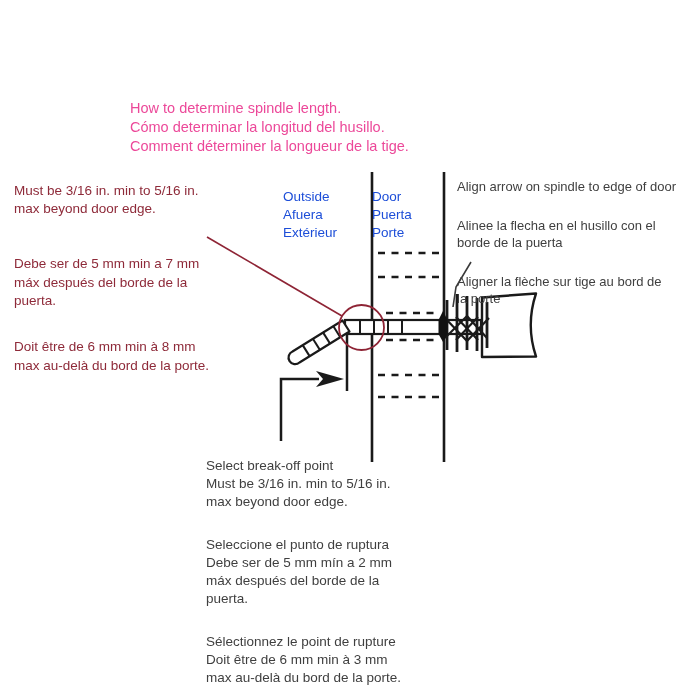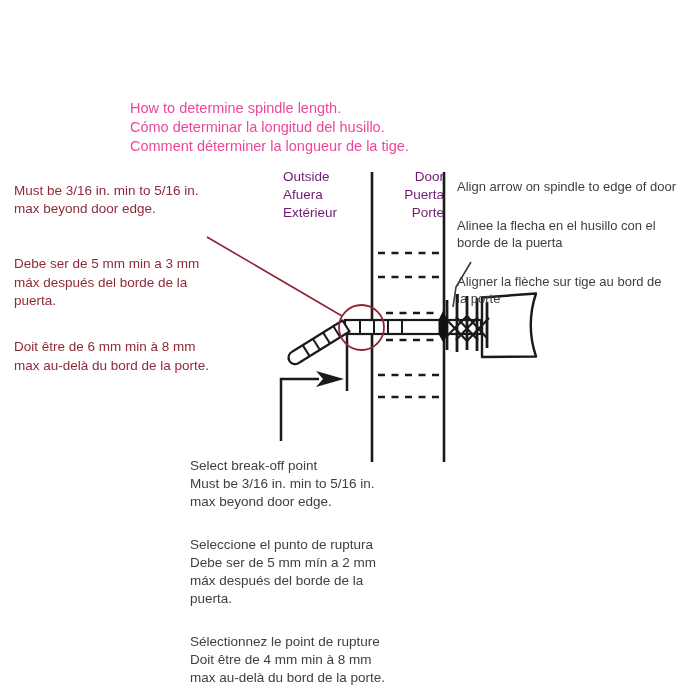--- a/index.html
+++ b/index.html
@@ -7,28 +7,28 @@
     position:relative;width:700px;height:700px;background:#ffffff;
     font-family:"Liberation Sans","DejaVu Sans",sans-serif;
     color:#3a3a3a;overflow:hidden;
   }
   .txt{position:absolute;white-space:pre-line;}
   .title{left:130px;top:55px;font-size:14.5px;line-height:19px;color:#ec4899;margin-top:44px;}
   .left-note{left:14px;top:163px;width:235px;font-size:13.5px;line-height:18.5px;color:#8e2a39;}
   .left-note p, .right-note p, .bottom-note p{margin:0;white-space:pre-line;}
   .left-note p{margin-bottom:18px;}
   .left-note p:nth-child(2){margin-bottom:9px;}
-  .label{font-size:13.5px;line-height:18px;color:#701a75;}
+  .label{font-size:13.5px;line-height:18px;color:#1d4ed8;margin-top:20px;}
   .outside-label{left:283px;top:168px;}
-  .door-label{left:372px;top:168px;width:72px;text-align:right;}
+  .door-label{left:372px;top:168px;width:72px;text-align:left;}
   .inside-label{left:489px;top:383px;}
   .right-note{left:457px;top:161px;width:250px;font-size:13px;line-height:17px;color:#3f3f3f;}
   .right-note p{margin-bottom:5px;}
   .bottom-note{left:190px;top:439px;width:235px;font-size:13.5px;line-height:18px;color:#3f3f3f;}
-  .bottom-note p{margin-bottom:7px;}
+  .bottom-note p{margin-bottom:7px;margin-left:16px;}
   svg.art{position:absolute;left:0;top:0;}
 </style>
 </head>
 <body>
 
 <div class="canvas">
 
   <svg class="art" width="700" height="700" viewBox="0 0 700 700">
 
     <g stroke="#1a1a1a" fill="none">
@@ -101,21 +101,21 @@
     <line x1="207" y1="237" x2="342" y2="316" stroke="#8e2435" stroke-width="1.6"></line>
   </svg>
 
   <div class="txt title">How to determine spindle length.
 Cómo determinar la longitud del husillo.
 Comment déterminer la longueur de la tige.</div>
 
   <div class="txt left-note">
     <p>Must be 3/16 in. min to 5/16 in.
 max beyond door edge.</p>
-    <p>Debe ser de 5 mm min a 3 mm
+    <p>Debe ser de 5 mm min a 7 mm
 máx después del borde de la
 puerta.</p>
     <p>Doit être de 6 mm min à 8 mm
 max au-delà du bord de la porte.</p>
   </div>
 
   <div class="txt label outside-label">Outside
 Afuera
 Extérieur</div>
   <div class="txt label door-label">Door
@@ -132,17 +132,17 @@
 
   <div class="txt bottom-note">
     <p>Select break-off point
 Must be 3/16 in. min to 5/16 in.
 max beyond door edge.</p>
     <p>Seleccione el punto de ruptura
 Debe ser de 5 mm mín a 2 mm
 máx después del borde de la
 puerta.</p>
     <p>Sélectionnez le point de rupture
-Doit être de 4 mm min à 8 mm
+Doit être de 6 mm min à 3 mm
 max au-delà du bord de la porte.</p>
   </div>
 
 </div>
 
 </body></html>

